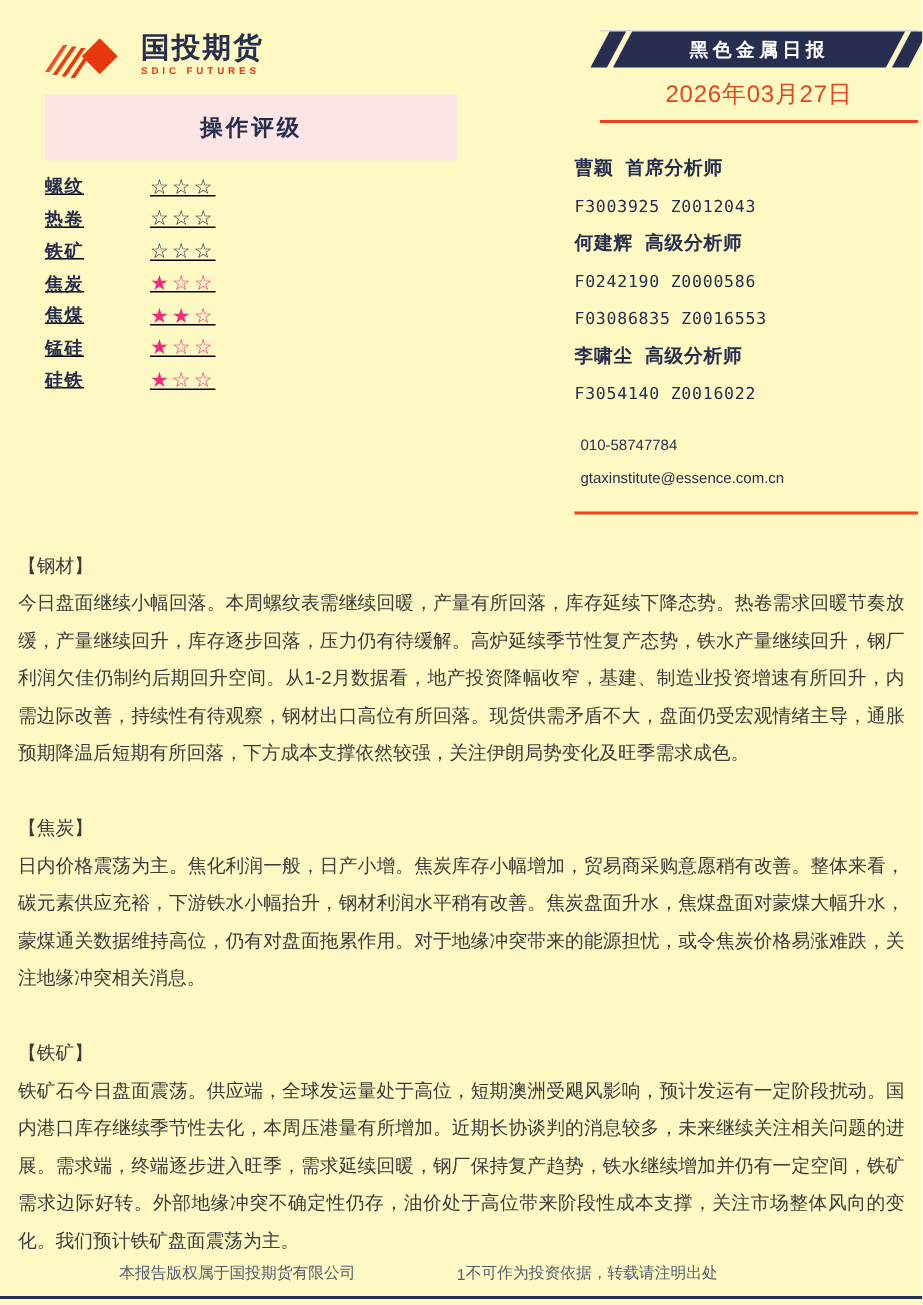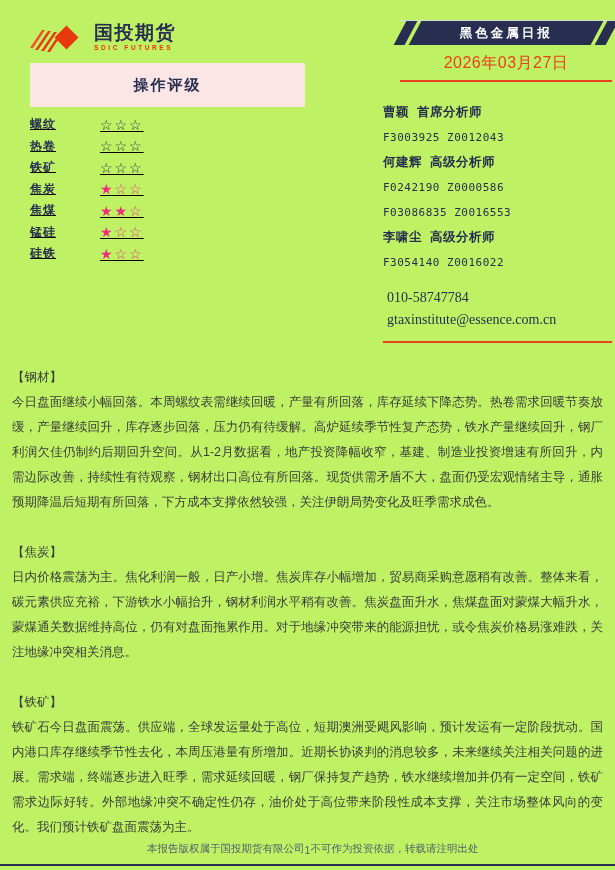--- a/index.html
+++ b/index.html
@@ -7,21 +7,21 @@
     --red:#e8421c;
     --logo-red:#e8380d;
     --pink-bg:#fbe5e5;
     --pink-star:#ee2d7c;
     --body-text:#3b3b3b;
     --footer-text:#555d70;
   }
   *{margin:0;padding:0;box-sizing:border-box;}
   html,body{background:#fff;}
   body{font-family:"Liberation Sans","DejaVu Sans",sans-serif;}
-  .page{position:relative;width:615px;height:870px;background:#bef264;overflow:hidden;}
+  .page{position:relative;width:615px;height:870px;background:#fef9c3;overflow:hidden;}
 
   
   .logo{position:absolute;left:30px;top:18px;display:flex;align-items:center;}
   .logo-mark{width:58px;height:38px;display:block;}
   .logo-text{margin-left:6px;}
   .brand-cn{font-size:19px;font-weight:bold;color:var(--navy);letter-spacing:1.5px;line-height:20px;}
   .brand-en{font-size:6.5px;font-weight:bold;color:var(--logo-red);letter-spacing:2.6px;margin-top:1px;}
 
   
   .masthead{position:absolute;left:400px;top:20px;width:212px;}
@@ -44,33 +44,33 @@
   .r-stars{font-size:14px;letter-spacing:2px;font-family:"DejaVu Sans",sans-serif;line-height:1;}
   .r-stars[data-color="navy"]{color:var(--navy);}
   .r-stars[data-color="pink"]{color:var(--pink-star);}
 
   
   .right-col{position:absolute;left:383px;top:100px;width:229px;border-bottom:2px solid var(--red);padding-bottom:10px;}
   .a-name{font-size:12.5px;font-weight:bold;color:var(--navy);line-height:25px;letter-spacing:0.5px;}
   .a-name .role{margin-left:8px;}
   .a-ids{font-size:11px;color:var(--navy);line-height:25px;font-family:"DejaVu Sans Mono","Liberation Mono",monospace;letter-spacing:0.5px;}
   .contact{margin-top:12px;padding-left:4px;}
-  .contact div{font-size:14px;color:var(--navy);line-height:22px;font-family:Liberation Serif, serif;}
+  .contact div{font-size:10px;color:var(--navy);line-height:22px;font-family:Liberation Sans, sans-serif;}
 
   
   .main{position:absolute;left:12px;top:365px;width:591px;}
   .section{margin-bottom:25px;}
   .sec-heading{font-size:12.5px;font-weight:normal;color:var(--body-text);line-height:25px;}
   .sec-body{font-size:12.5px;color:var(--body-text);line-height:25px;text-align:justify;}
 
   
   .footer{position:absolute;left:0;right:0;bottom:4px;padding:0 12px 8px;border-bottom:2px solid var(--navy);
     display:flex;align-items:flex-end;}
   .footer span{font-size:10.5px;color:var(--footer-text);}
-  .f-left{flex:1;text-align:right;}
+  .f-left{flex:1;text-align:center;}
   .f-page{flex:0;text-align:center;}
   .f-right{flex:1;text-align:left;}
 </style>
 </head>
 <body>
 
 <div class="page">
 
   <div class="logo">
     <svg class="logo-mark" viewBox="0 0 58 38" xmlns="http://www.w3.org/2000/svg">

